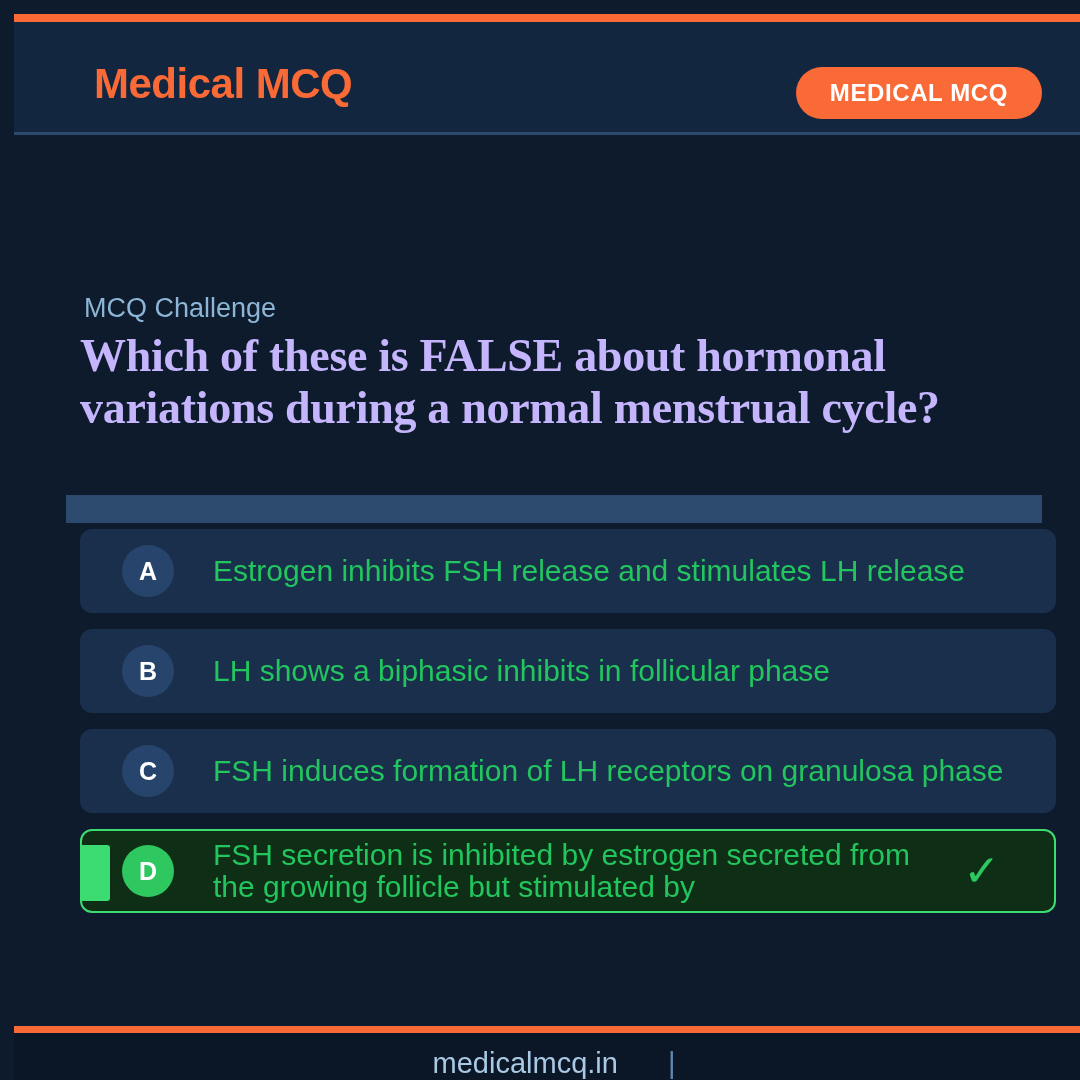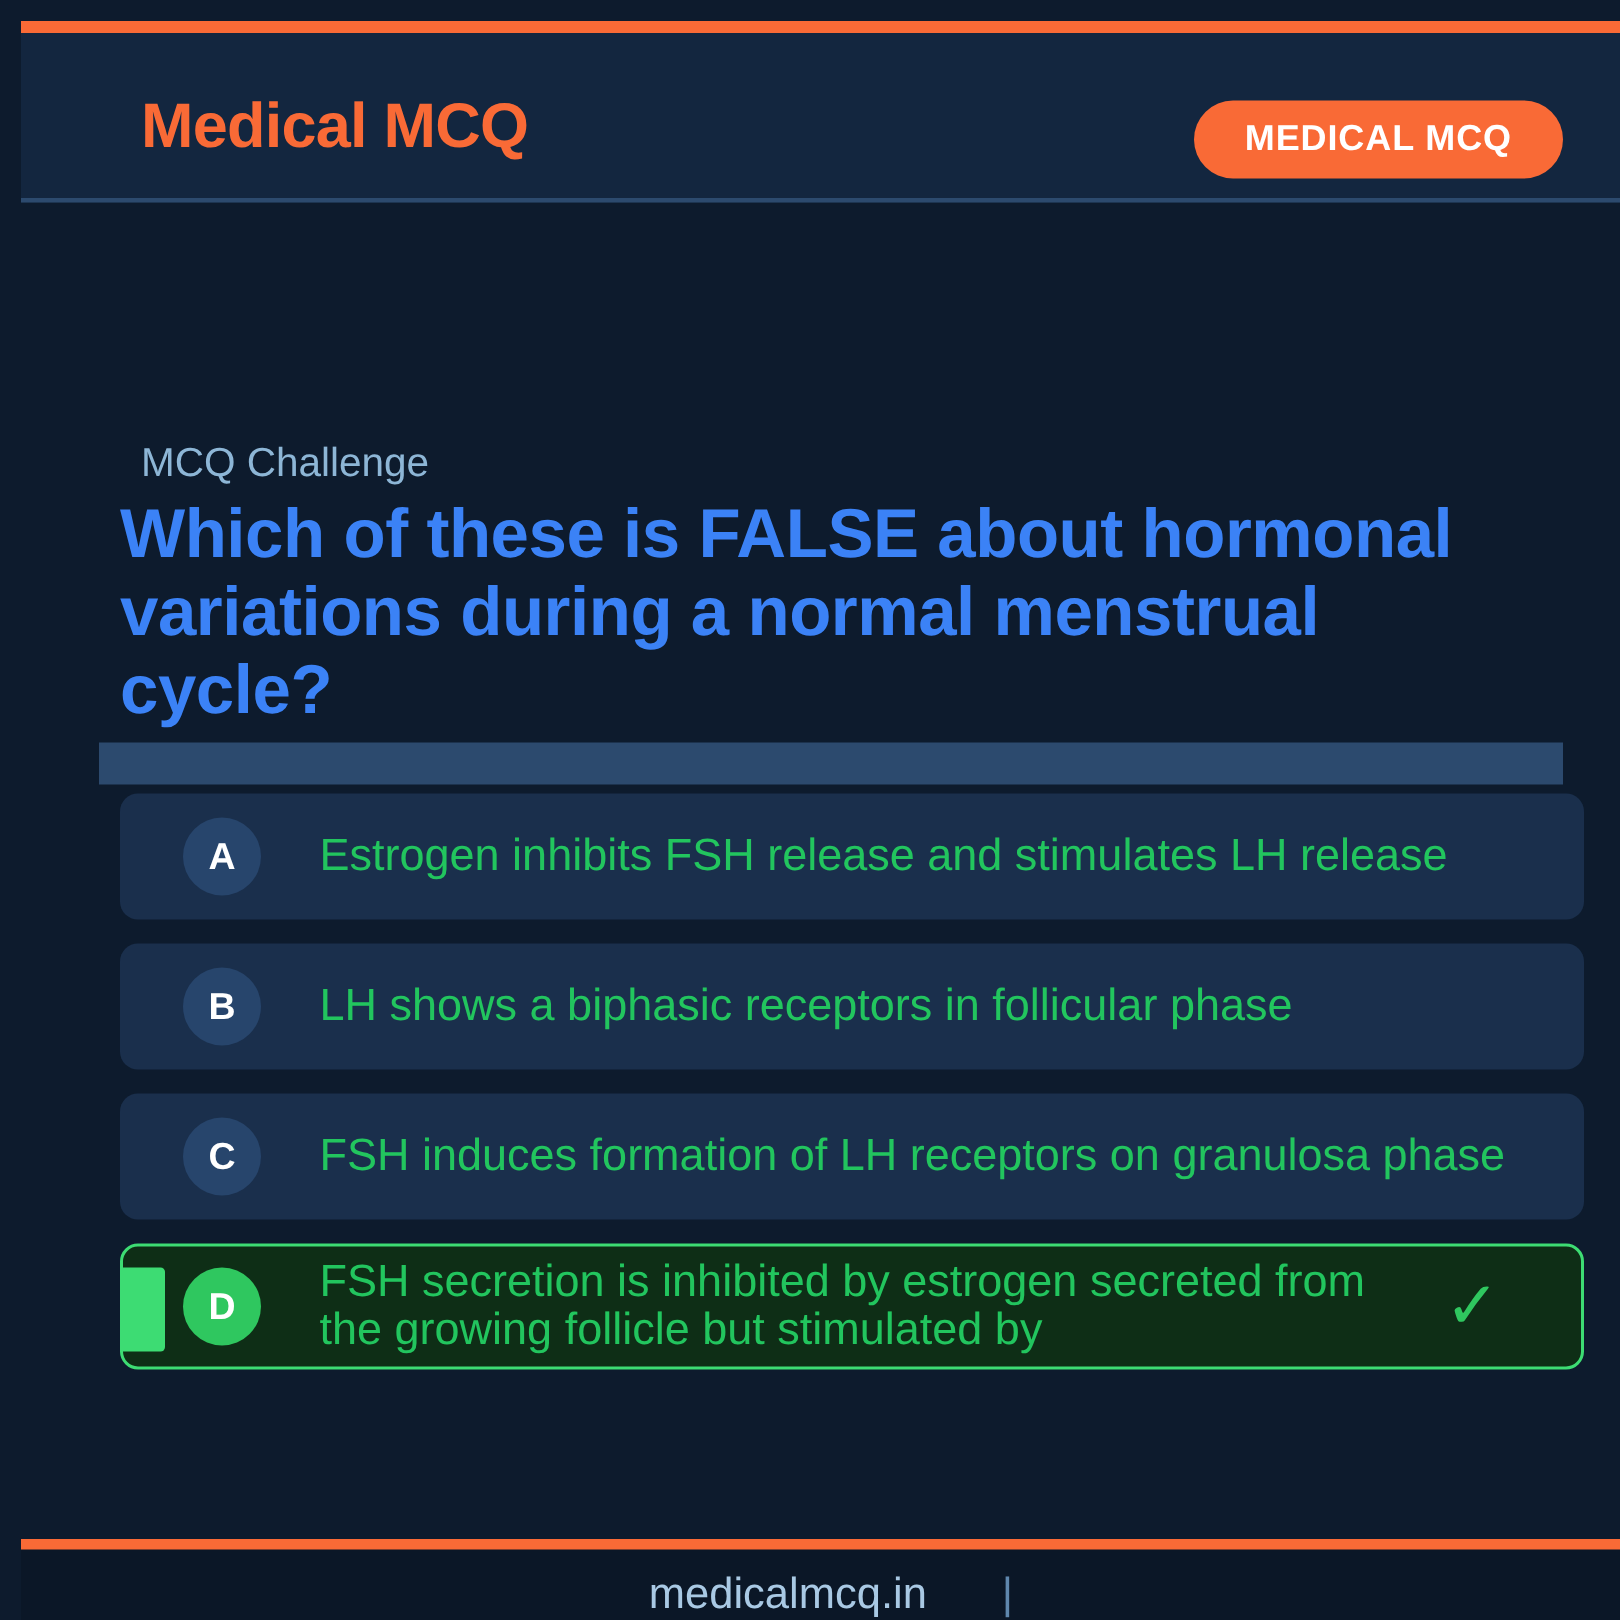--- a/index.html
+++ b/index.html
@@ -77,38 +77,39 @@
   .main {
     position:absolute;
     top:124px; left:0;
     width:1080px;
     height:888px;
     background:#0d1b2d;
   }
 
   .kicker {
     position:absolute;
-    left:66px;
+    left:56px;
     top:140px;
     font-size:27px;
     color:#8db6d6;
     line-height:1.2;
     white-space:nowrap;
   }
 
   .question {
     position:absolute;
     left:52px;
     top:178px;
     width:920px;
     font-size:46px;
     font-weight:bold;
-    color:#3b82f6;
+    color:#c4b5fd;
     line-height:1.13;
     letter-spacing:-0.3px;
+    font-family:Liberation Serif, serif;
   }
 
   .divider {
     position:absolute;
     left:52px;
     top:357px;
     width:976px;
     height:3px;
     background:#2c4a6e;
   }
@@ -250,21 +251,21 @@
 
   <div class="options">
 
     <div class="option">
       <div class="option-badge">A</div>
       <div class="option-text">Estrogen inhibits FSH release and stimulates LH release</div>
     </div>
 
     <div class="option">
       <div class="option-badge">B</div>
-      <div class="option-text">LH shows a biphasic receptors in follicular phase</div>
+      <div class="option-text">LH shows a biphasic inhibits in follicular phase</div>
     </div>
 
     <div class="option">
       <div class="option-badge">C</div>
       <div class="option-text">FSH induces formation of LH receptors on granulosa phase</div>
     </div>
 
     <div class="option correct">
       <div class="accent-bar"></div>
       <div class="option-badge">D</div>

